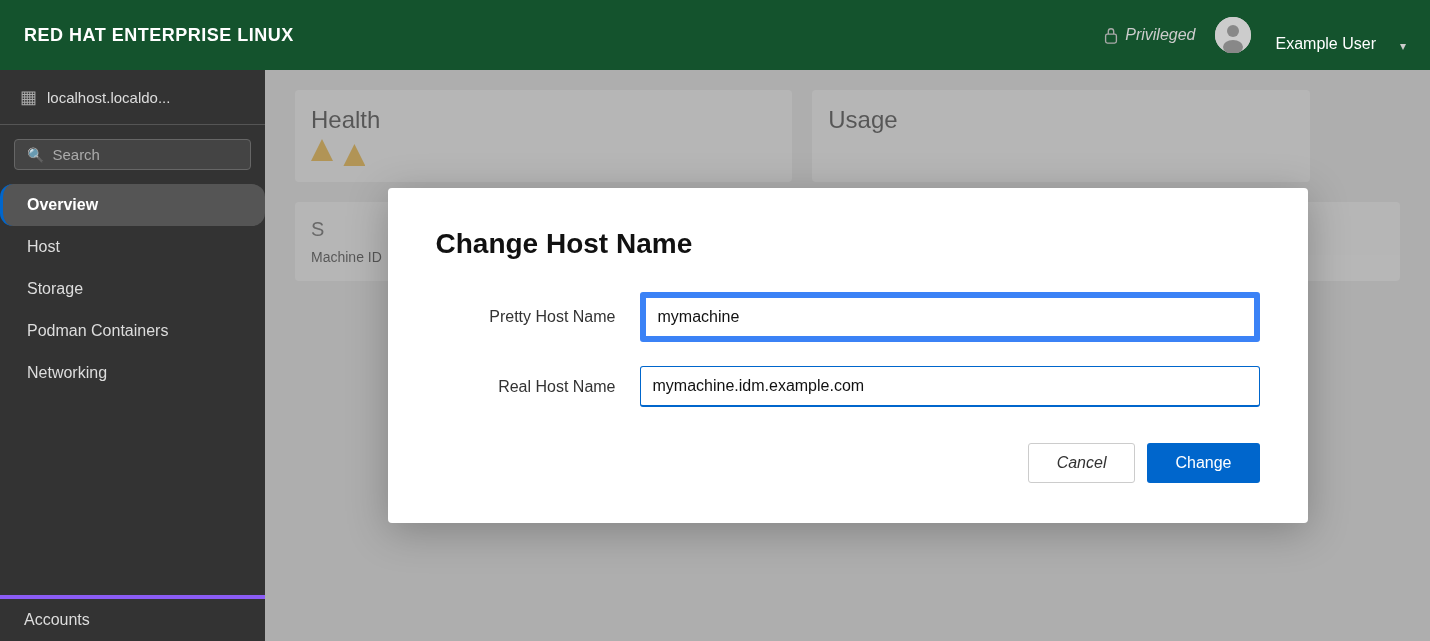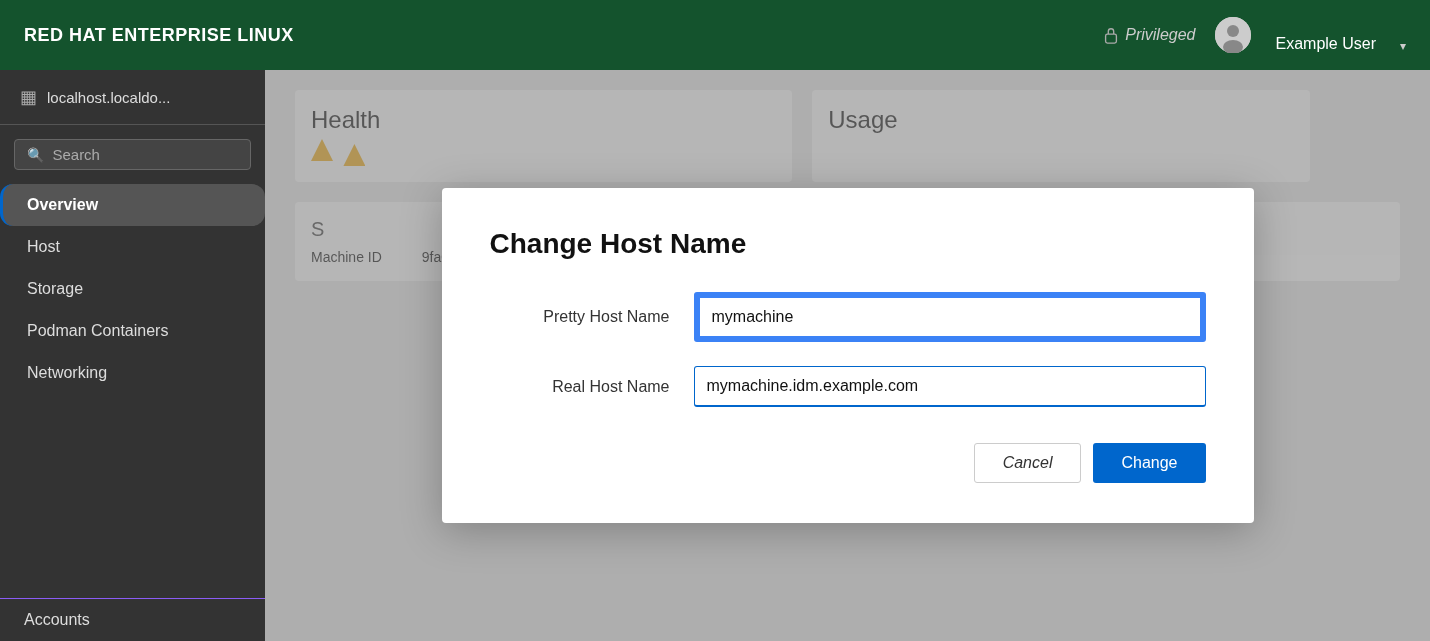--- a/index.html
+++ b/index.html
@@ -139,21 +139,21 @@
       color: #fff;
       font-weight: 600;
       border-radius: 13px;
     }
     .nav-item-bottom {
       margin-top: auto;
       padding: 12px 24px;
       font-size: 16px;
       color: #ddd;
       cursor: pointer;
-      border-top: 1px solid #8b5cf6;
+      border-top: 4px solid #8b5cf6;
     }
 
     
     .main-content {
       flex: 1;
       background: #e8e8e8;
       position: relative;
       overflow: hidden;
     }
 
@@ -192,21 +192,21 @@
       position: absolute;
       top: 0; left: 0; right: 0; bottom: 0;
       background: rgba(0,0,0,0.25);
       display: flex;
       align-items: center;
       justify-content: center;
     }
     .modal {
       background: #fff;
       border-radius: 4px;
-      width: 812px;
+      width: 920px;
       padding: 40px 48px;
       box-shadow: 0 8px 40px rgba(0,0,0,0.25);
     }
     .modal-title {
       font-size: 28px;
       font-weight: 600;
       color: #111;
       margin-bottom: 32px;
     }
     .form-row {

